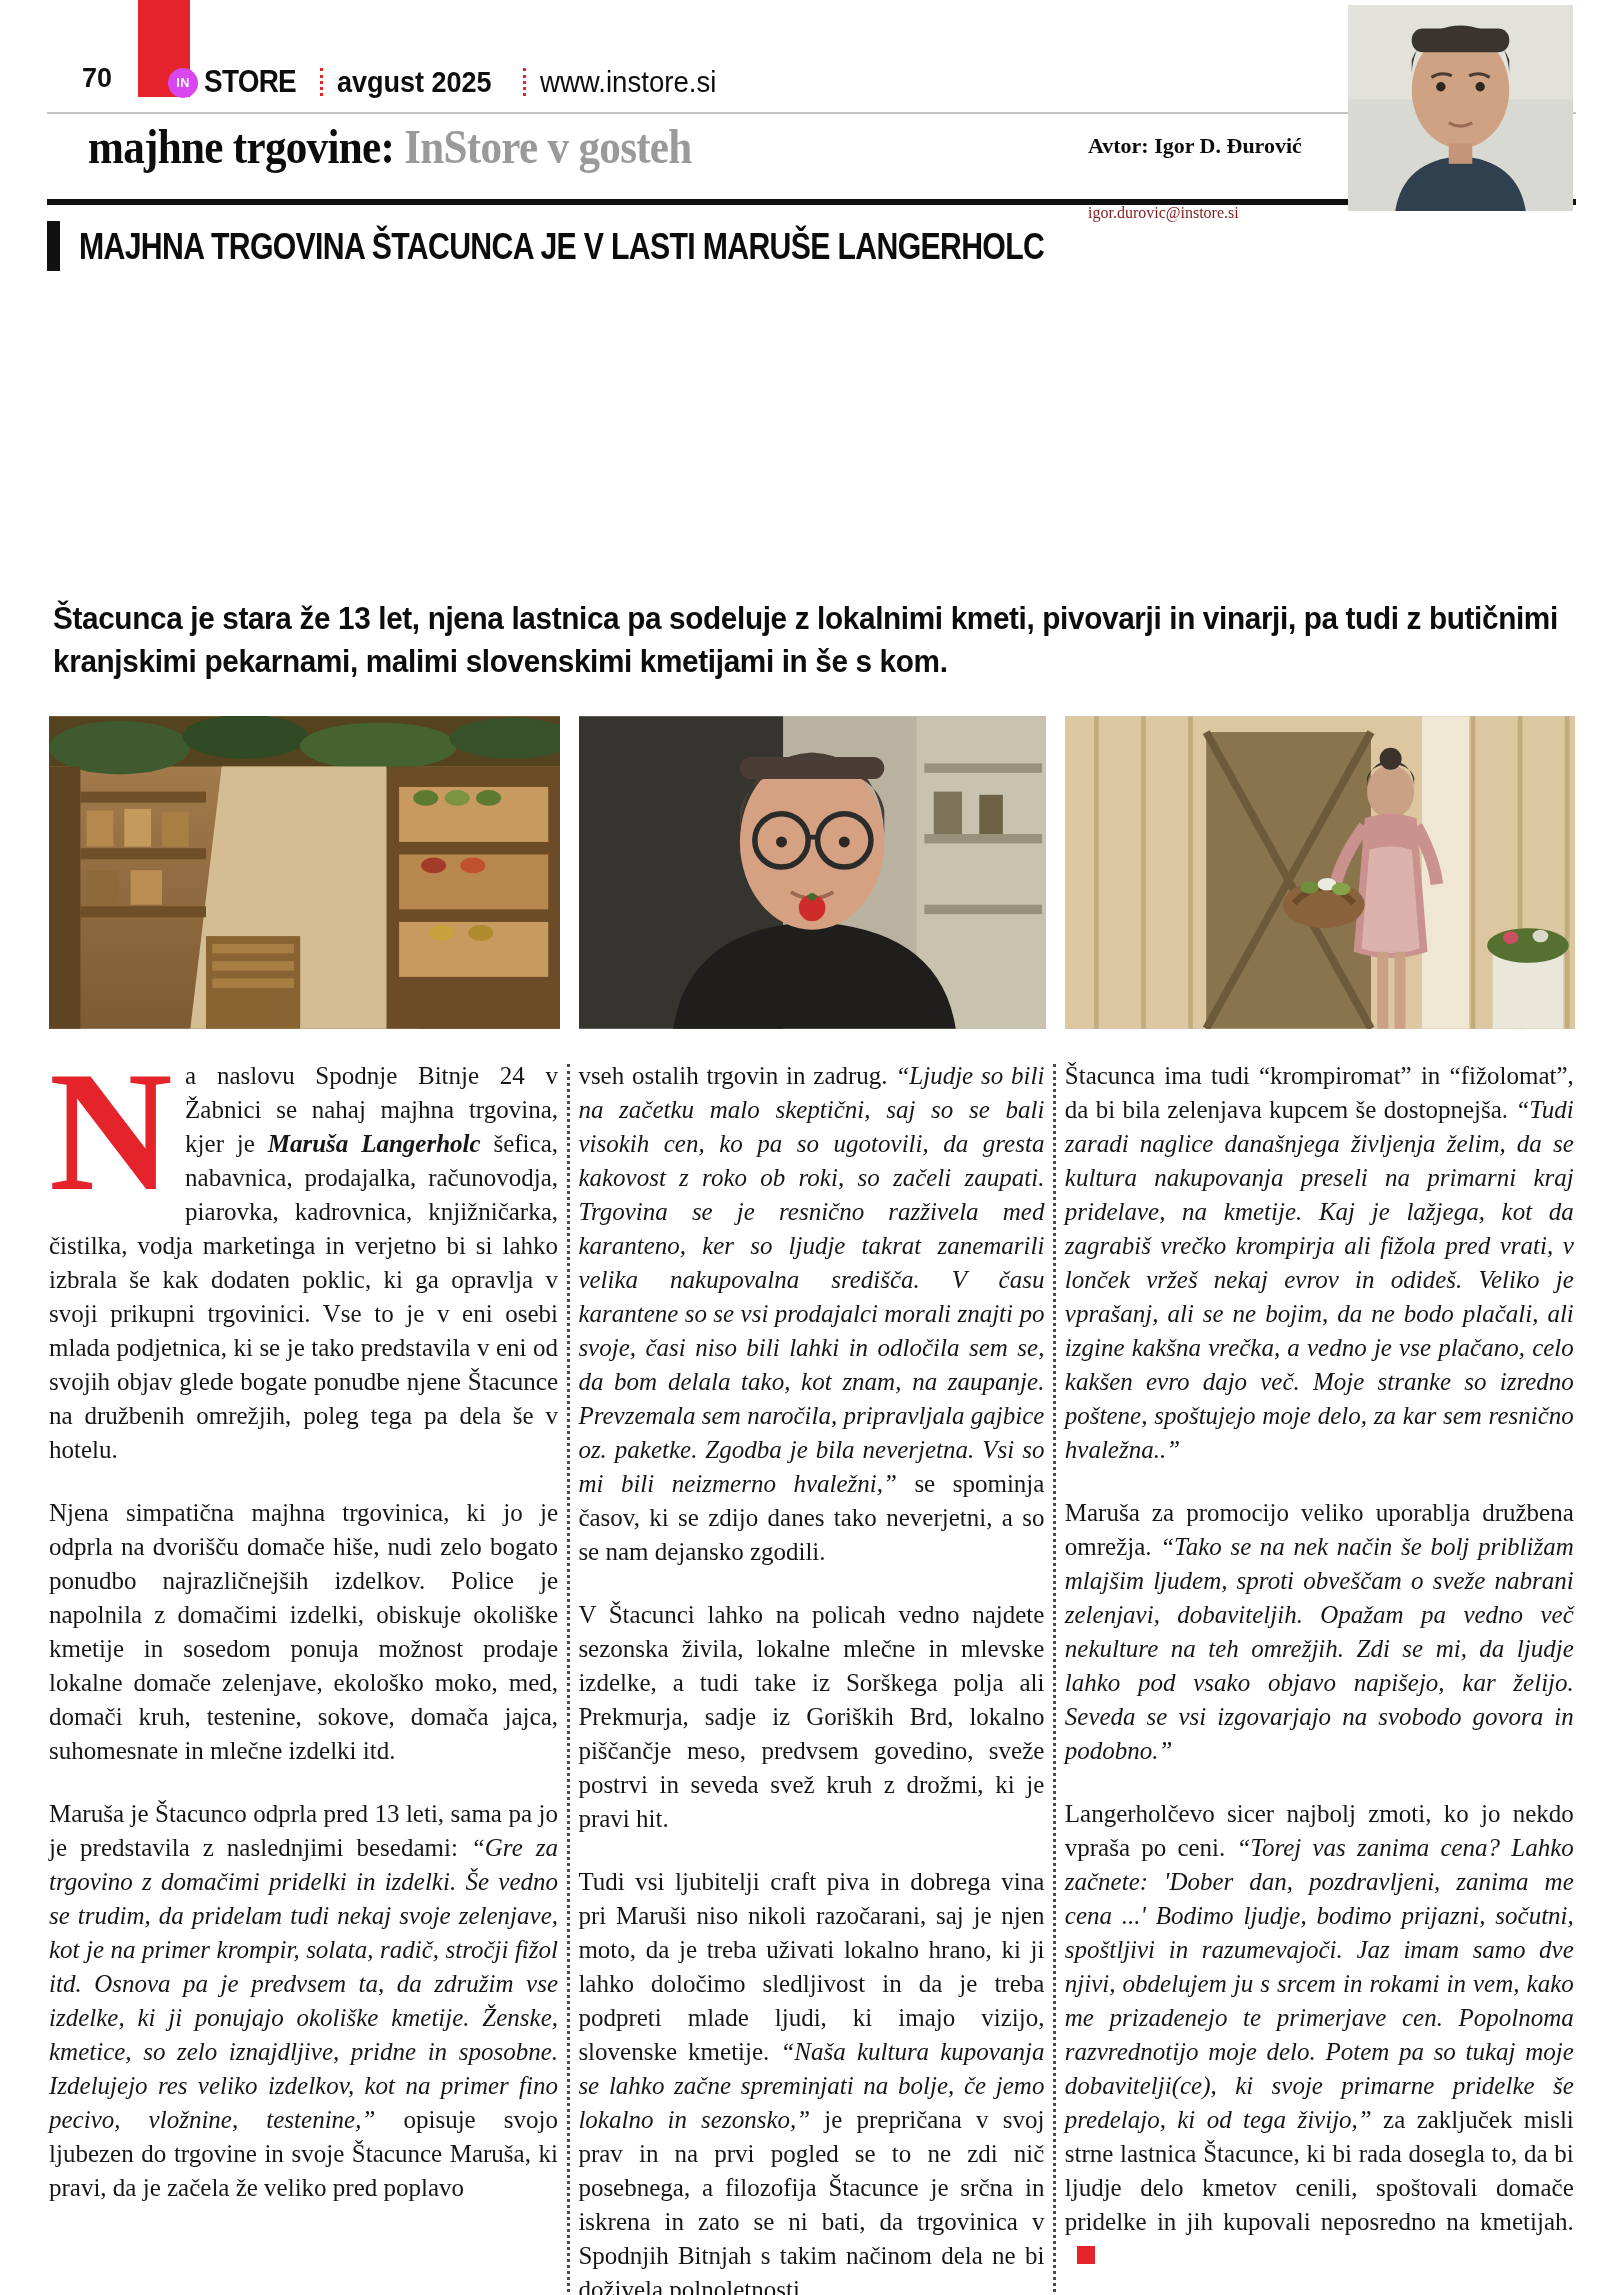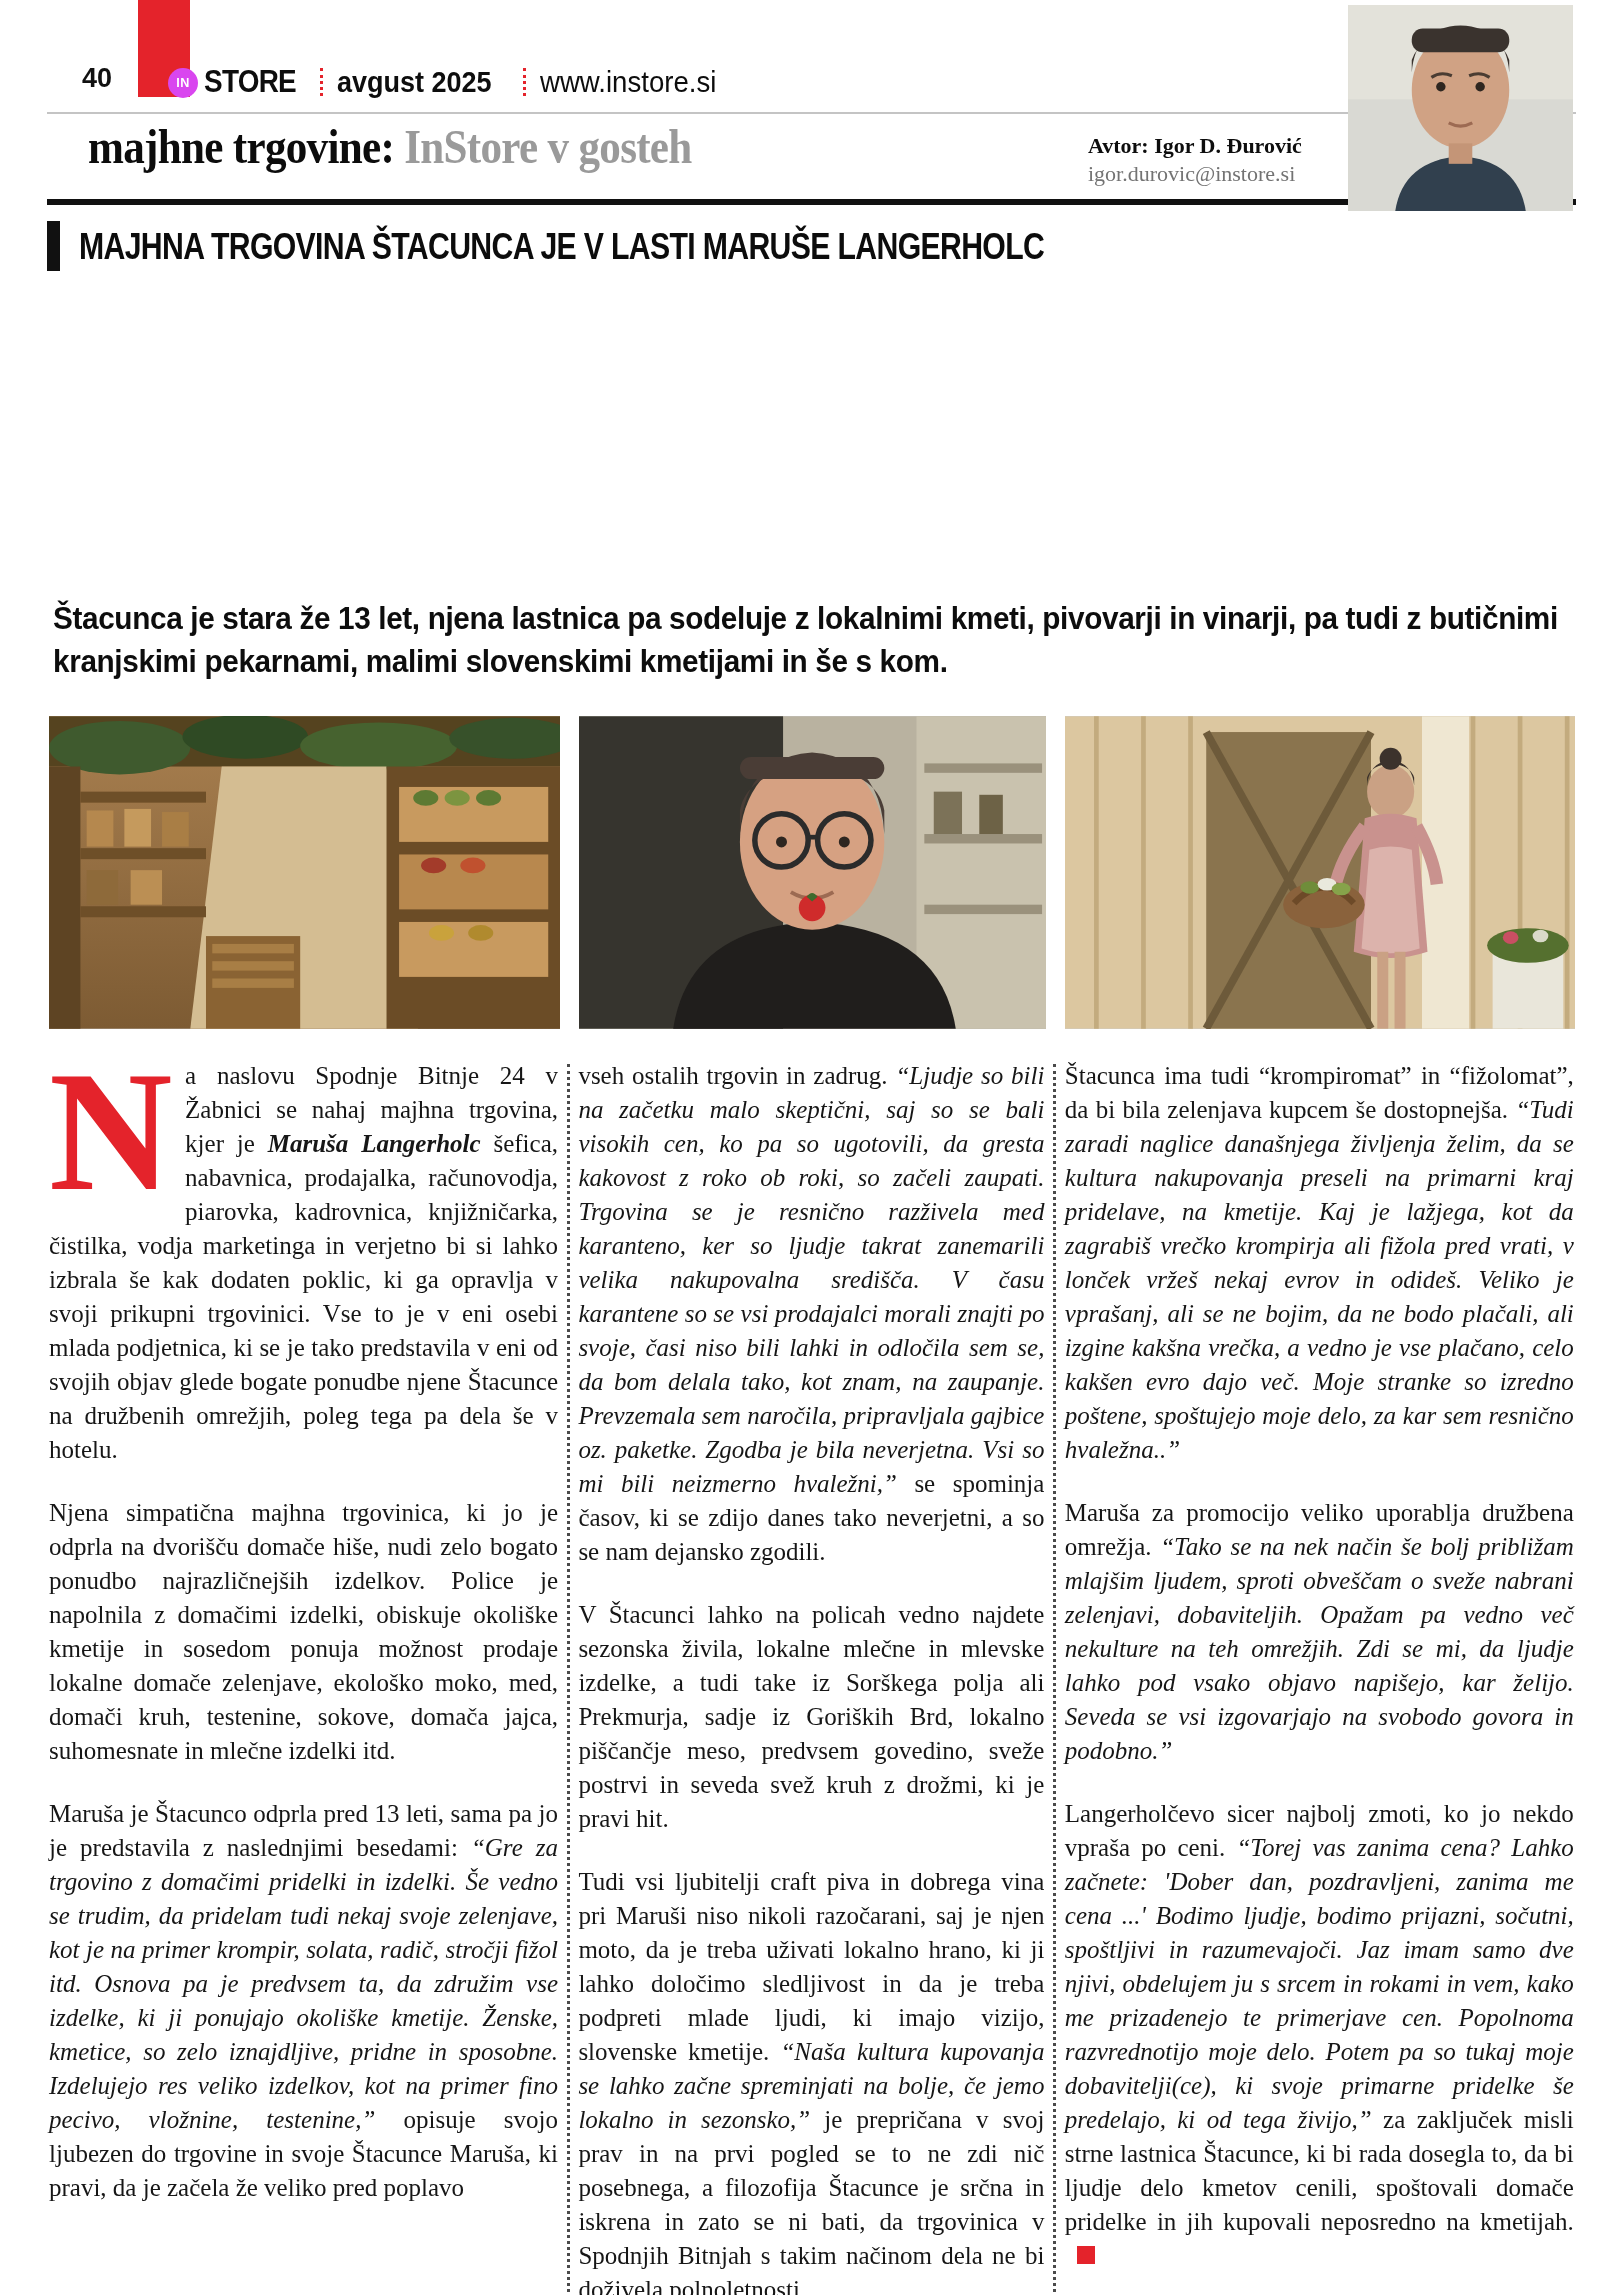--- a/index.html
+++ b/index.html
@@ -26,21 +26,21 @@
   .hairline { position:absolute; left:47px; right:47px; top:112px; height:1.6px; background:#c4c4c4; }
 
   
   .section-title { position:absolute; left:88px; top:118px; white-space:nowrap;
     font:bold 49px/58px "Liberation Serif", serif; letter-spacing:-0.8px;
     transform:scaleX(0.88); transform-origin:0 0; }
   .section-black { color:#0c0c0c; }
   .section-gray { color:#9a9a9a; }
   .author-block { position:absolute; left:1088px; top:132px; font-family:Liberation Serif, serif; }
   .author-name { font-weight:bold; font-size:22px; line-height:28px; color:#0d0d0d; }
-  .author-email { font-size:22px; line-height:28px; color:#737373; }
+  .author-email { font-size:16px; line-height:28px; color:#7f1d1d;margin-top:39px; }
   .author-photo { position:absolute; left:1348px; top:4.7px; width:225px; height:206px; overflow:hidden; background:#d6d6d2; z-index:3; }
   .black-rule { position:absolute; left:47px; right:47px; top:199px; height:5.5px; background:#111; }
 
   
   .kicker-bar { position:absolute; left:47px; top:221px; width:13.4px; height:50px; background:#111; }
   .kicker { position:absolute; left:79px; top:226px; white-space:nowrap;
     font:bold 36px/41px "Liberation Sans", sans-serif; letter-spacing:-0.8px; color:#0c0c0c;
     transform:scaleX(0.84); transform-origin:0 0; }
   .headline { position:absolute; left:71px; top:287px; }
   .headline-line { white-space:nowrap; font:bold 105px/112px "Liberation Sans", sans-serif;
@@ -69,21 +69,21 @@
     float:left; color:#e4232b; font:bold 171px/0.76 "Liberation Serif", serif;
     margin:7.9px 12.6px 0 0;
   }
   .endmark { display:inline-block; width:18px; height:18px; background:#e4232b; margin-left:12.6px; vertical-align:baseline; }
 </style>
 </head>
 <body>
 
 <div class="page">
 
-  <div class="page-number">40</div>
+  <div class="page-number">70</div>
   <div class="red-block"></div>
   <div class="logo-circle">IN</div>
   <div class="brand-row">
     <span class="brand-store">STORE</span>
     <span class="dotsep"></span>
     <span class="issue">avgust 2025</span>
     <span class="dotsep"></span>
     <span class="site">www.instore.si</span>
   </div>
   <div class="hairline"></div>

